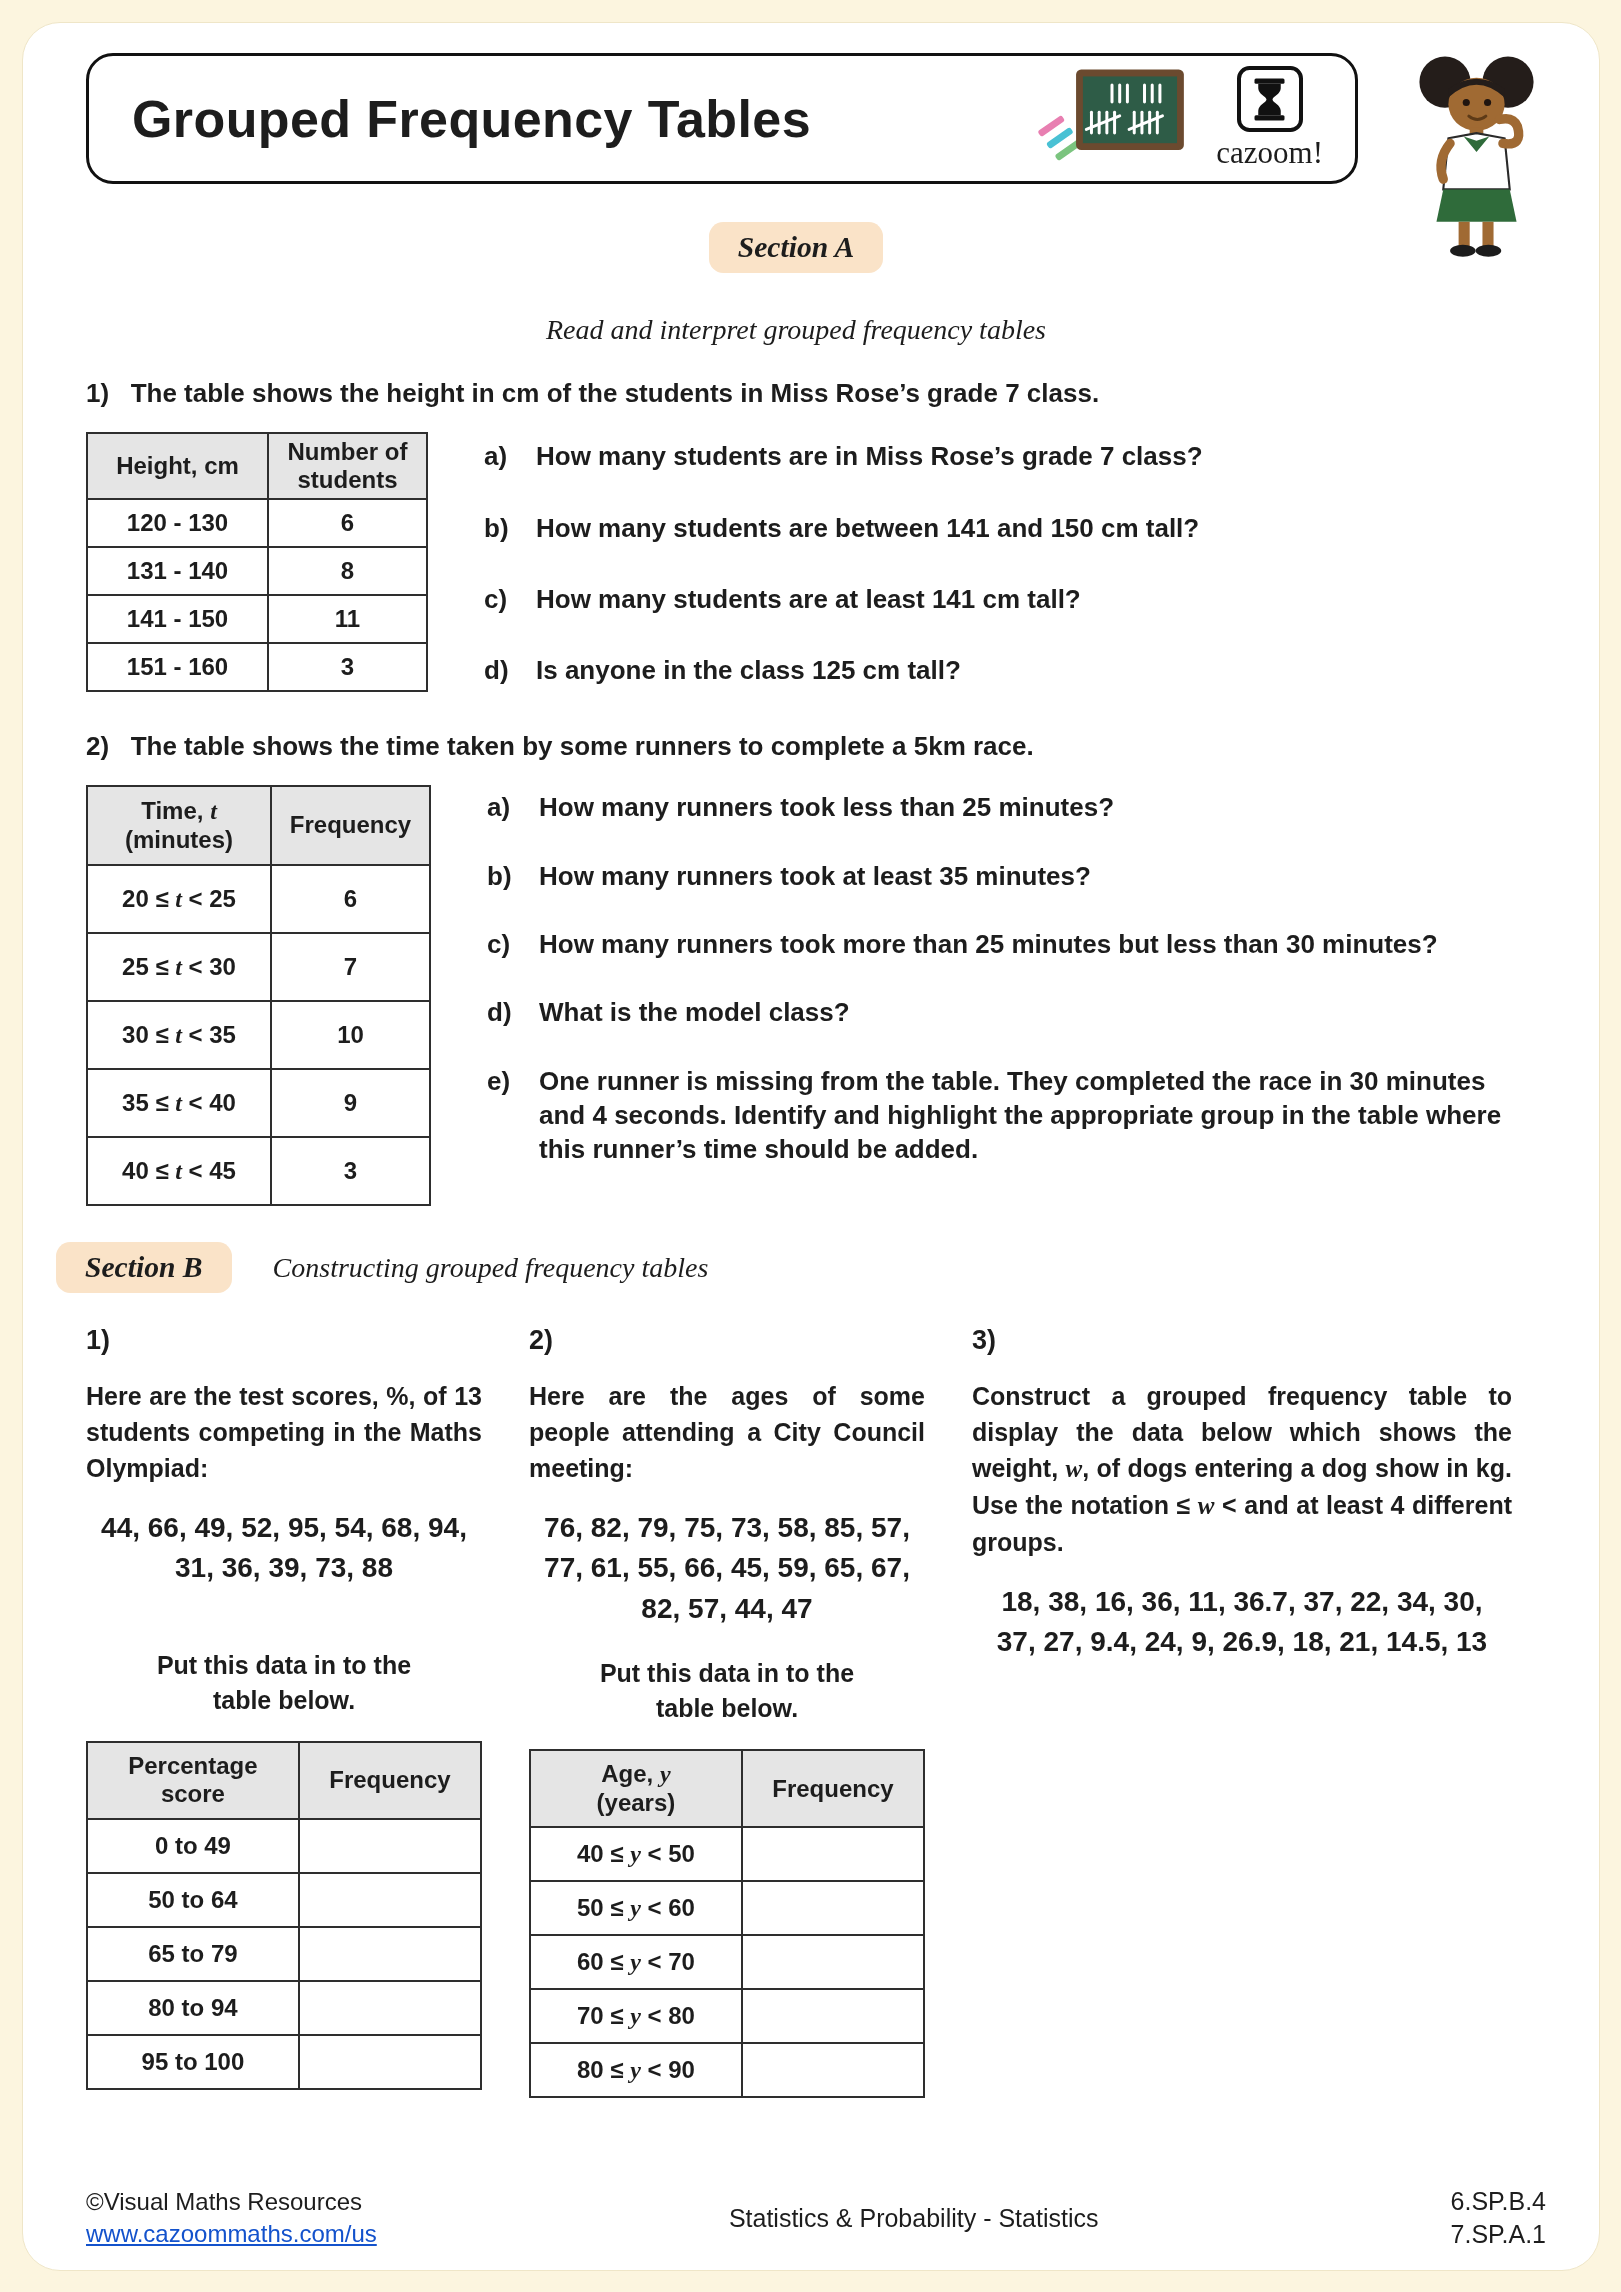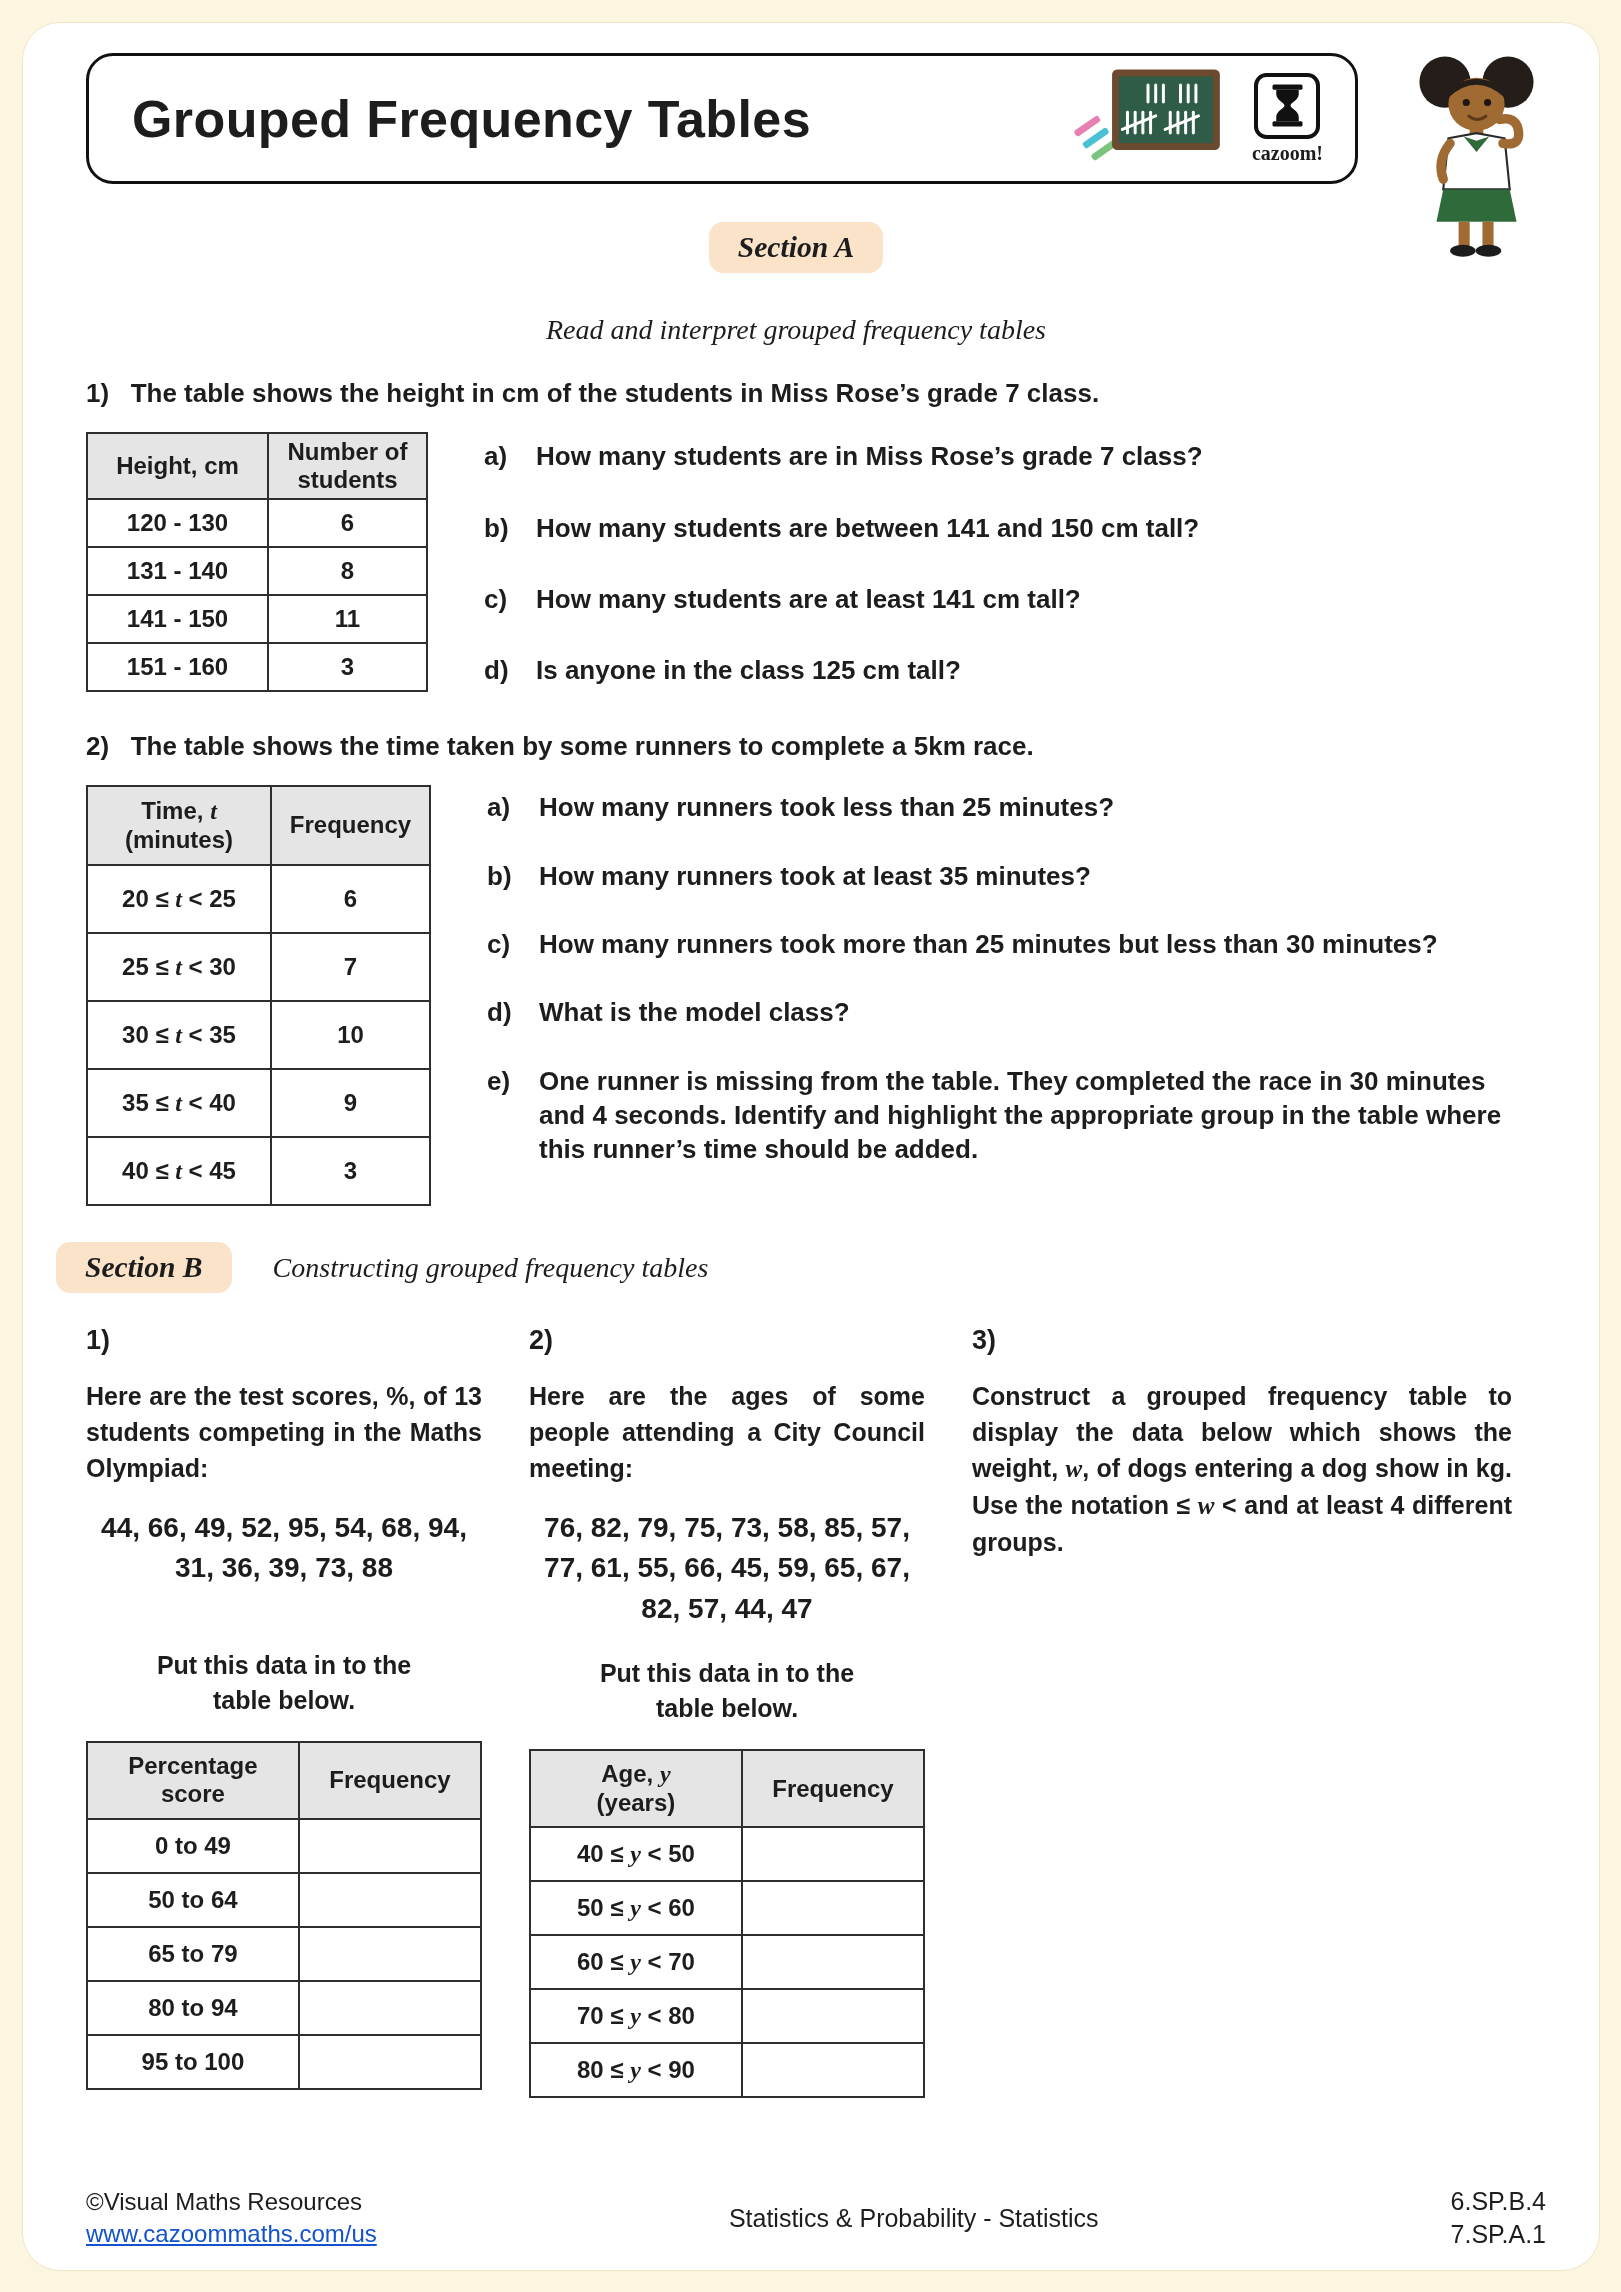--- a/index.html
+++ b/index.html
@@ -25,21 +25,21 @@
     border:3.6px solid #111; border-radius:27px; background:#fff;
     padding:0 32px 0 43px;
   }
   .title-box h1 { font-size:52px; font-weight:700; flex:1; letter-spacing:0.4px; }
   .title-art { display:flex; align-items:center; gap:27px; }
   .cazoom { display:flex; flex-direction:column; align-items:center; }
   .cazoom-box {
     width:66px; height:66px; border:4.5px solid #111; border-radius:12.5px;
     display:flex; align-items:center; justify-content:center; background:#fff;
   }
-  .cazoom-text { font-family:"Liberation Serif", serif; font-weight:700; font-size:20px; margin-top:3px; }
+  .cazoom-text { font-family:"Liberation Serif", serif; font-weight:400; font-size:31px; margin-top:3px; }
   .character { position:absolute; right:-12.5px; top:-5.4px; }
 
   
   .sec-head { display:flex; align-items:center; gap:41px; margin:36px 0 0 -30px; }
   .sec-head.first { margin-top:38px;flex-direction:column; }
   .sec-pill {
     background:#FAE3C8; border-radius:14.3px; padding:9px 29px;
     font-family:"Liberation Serif", serif; font-style:italic; font-weight:700; font-size:29.6px;
   }
   .sec-sub { font-family:"Liberation Serif", serif; font-style:italic; font-size:28px; }
@@ -364,20 +364,21 @@
                 <td><span>80 ≤ </span><i class="var">y</i><span> &lt; 90</span></td>
                 <td></td>
               </tr>
           </tbody>
         </table>
       </div>
 
       <div class="col col-3">
         <p class="col-num">3)</p>
         <p class="col-text"><span>Construct a grouped frequency table to display the data below which shows the weight, </span><i class="var">w</i><span>, of dogs entering a dog show in kg. Use the notation ≤ </span><i class="var">w</i><span> &lt; and at least 4 different groups.</span></p>
+        <p class="col-data pad">18, 38, 16, 36, 11, 36.7, 37, 22, 34, 30, 37, 27, 9.4, 24, 9, 26.9, 18, 21, 14.5, 13</p>
       </div>
 
     </div>
 
     <div class="footer">
       <div class="f-left">
         <div>©Visual Maths Resources</div>
         <a href="#">www.cazoommaths.com/us</a>
       </div>
       <div class="f-center">Statistics &amp; Probability - Statistics</div>

